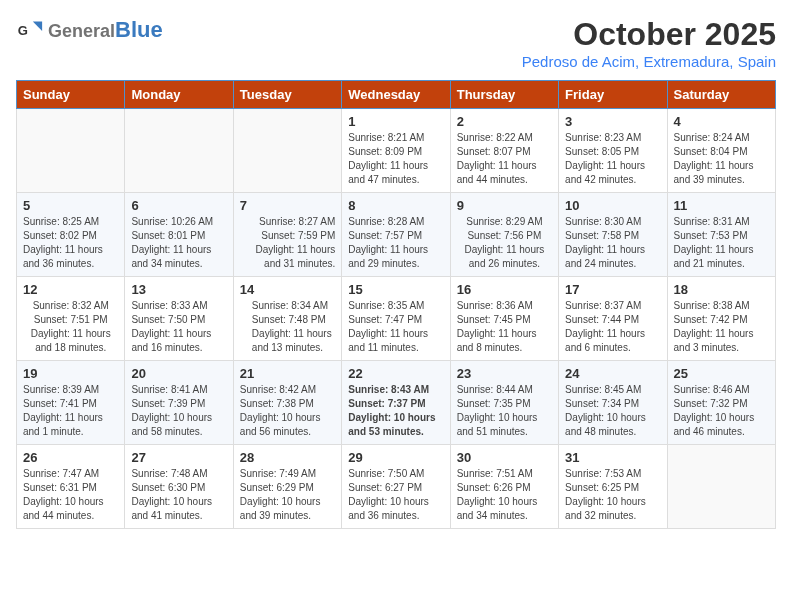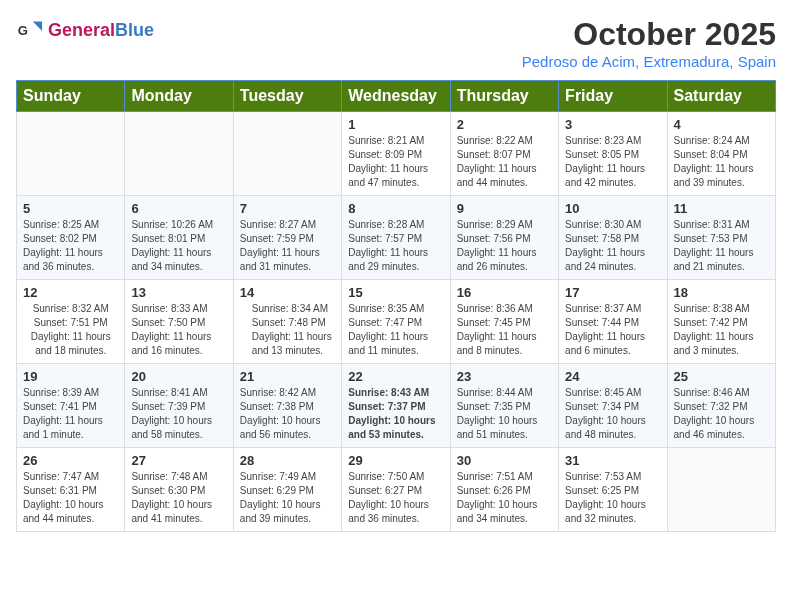--- a/index.html
+++ b/index.html
@@ -17,24 +17,24 @@
       margin-bottom: 10px;
     }
     .logo {
       display: flex;
       align-items: center;
       gap: 4px;
     }
     .logo-text-general {
       font-size: 18px;
       font-weight: bold;
-      color: #be185d;
+      color: #737373;
     }
     .logo-text-blue {
-      font-size: 18px;
+      font-size: 22px;
       font-weight: bold;
       color: #3a7abf;
     }
     .logo-icon {
       width: 28px;
       height: 28px;
     }
     .title-area {
       text-align: right;
     }
@@ -46,25 +46,25 @@
     .location-title {
       font-size: 15px;
       color: #3b82f6;
     }
     .calendar {
       width: 100%;
       border-collapse: collapse;
       border: 1px solid #ccc;
     }
     .calendar th {
-      background-color: #4d7c0f;
+      background-color: #c2410c;
       color: #fff;
       text-align: left;
       padding: 6px 6px;
-      font-size: 16px;
+      font-size: 13px;
       border: 1px solid #5090cc;
     }
     .calendar td {
       vertical-align: top;
       padding: 5px 6px;
       border: 1px solid #ddd;
       font-size: 10.5px;
       color: #333;
       width: 108px;
       min-height: 80px;
@@ -160,33 +160,33 @@
 Daylight: 11 hours and 36 minutes.</div>
         </td>
         <td>
           <span class="day-number">6</span>
           <div class="day-info" style="white-space: pre-line;">Sunrise: 10:26 AM
 Sunset: 8:01 PM
 Daylight: 11 hours and 34 minutes.</div>
         </td>
         <td>
           <span class="day-number">7</span>
-          <div class="day-info" style="white-space: pre-line;">Sunrise: 8:27 AM
+          <div class="day-info" style="white-space: pre-line; text-align: right;">Sunrise: 8:27 AM
 Sunset: 7:59 PM
 Daylight: 11 hours and 31 minutes.</div>
         </td>
         <td>
           <span class="day-number">8</span>
           <div class="day-info" style="white-space: pre-line;">Sunrise: 8:28 AM
 Sunset: 7:57 PM
 Daylight: 11 hours and 29 minutes.</div>
         </td>
         <td>
           <span class="day-number">9</span>
-          <div class="day-info" style="white-space: pre-line;">Sunrise: 8:29 AM
+          <div class="day-info" style="white-space: pre-line; text-align: center;">Sunrise: 8:29 AM
 Sunset: 7:56 PM
 Daylight: 11 hours and 26 minutes.</div>
         </td>
         <td>
           <span class="day-number">10</span>
           <div class="day-info" style="white-space: pre-line;">Sunrise: 8:30 AM
 Sunset: 7:58 PM
 Daylight: 11 hours and 24 minutes.</div>
         </td>
         <td>

